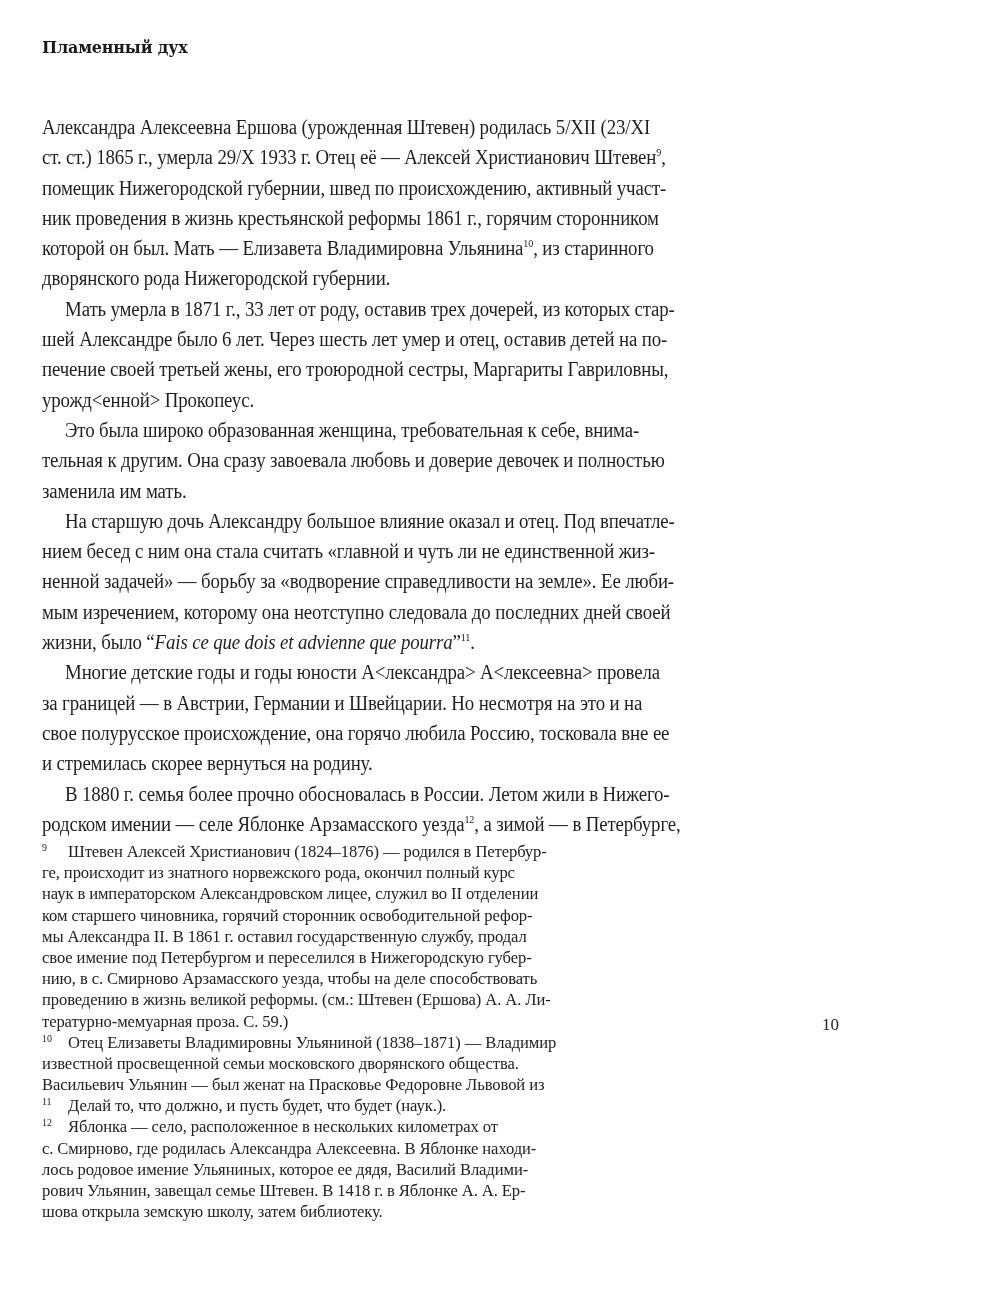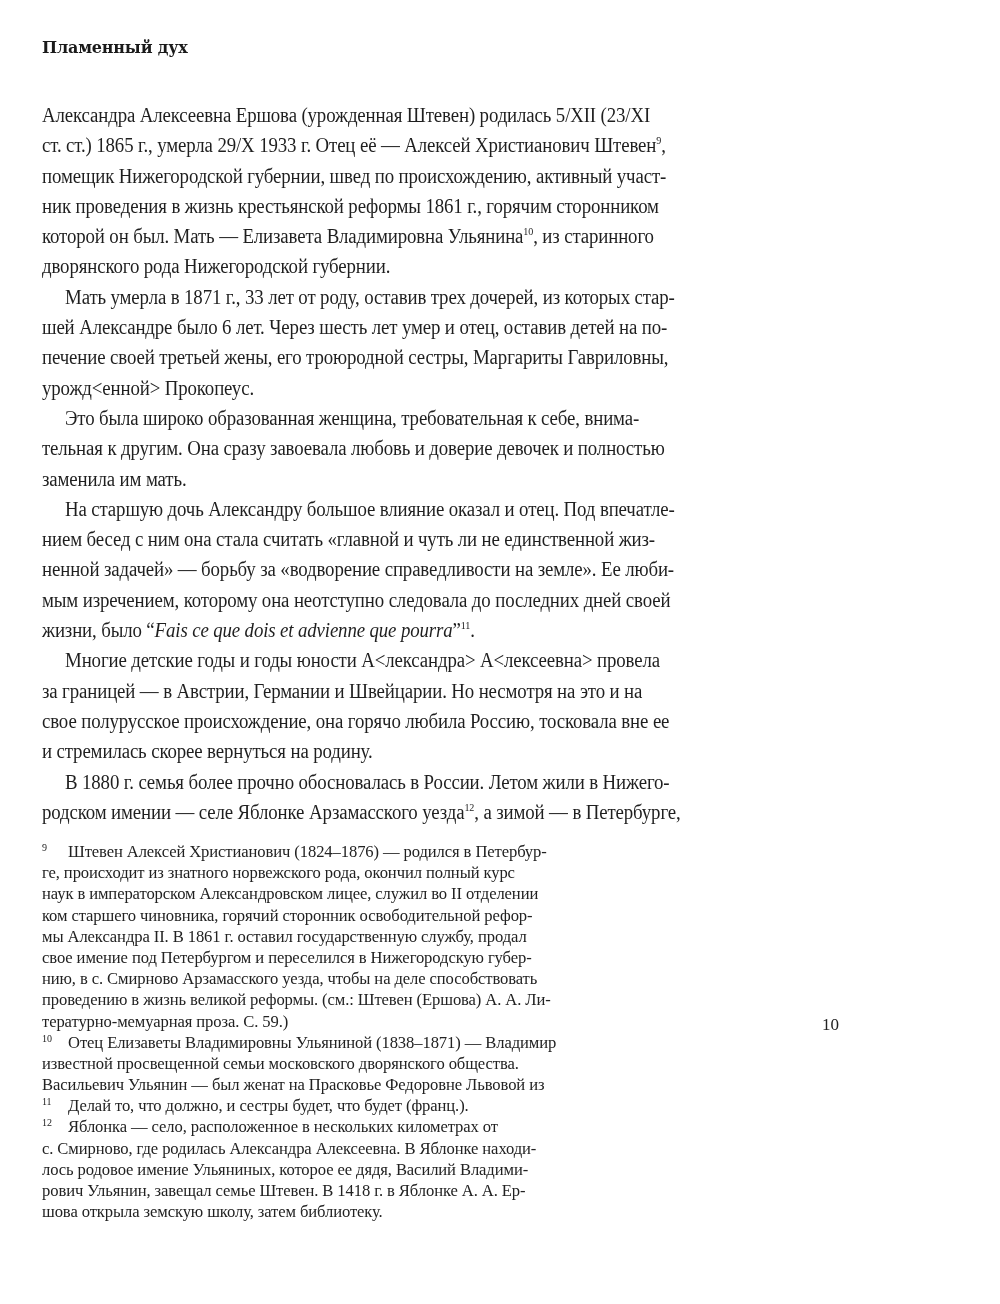--- a/index.html
+++ b/index.html
@@ -22,21 +22,21 @@
       margin: 0;
       font-family: "DejaVu Serif", "Liberation Serif", serif;
       font-weight: bold;
       font-size: 16px;
       letter-spacing: -0.2px;
       color: #1a1a1a;
     }
     .body-text {
       position: absolute;
       left: 42px;
-      top: 100px;
+      top: 112px;
       width: 830px;
     }
     .line {
       display: block;
       font-size: 20.5px;
       line-height: 30.3px;
       height: 30.3px;
       white-space: nowrap;
       transform-origin: left top;
       transform: scaleX(0.92);
@@ -126,21 +126,21 @@
     <span class="fn-line">нию, в с. Смирново Арзамасского уезда, чтобы на деле способствовать</span>
     <span class="fn-line">проведению в жизнь великой реформы. (см.: Штевен (Ершова) А. А. Ли-</span>
     <span class="fn-line">тературно-мемуарная проза. С. 59.)</span>
   </div>
   <div>
     <span class="fn-line"><span class="fn-num">10</span><span>Отец Елизаветы Владимировны Ульяниной (1838–1871) — Владимир</span></span>
     <span class="fn-line">известной просвещенной семьи московского дворянского общества.</span>
     <span class="fn-line">Васильевич Ульянин — был женат на Прасковье Федоровне Львовой из</span>
   </div>
   <div>
-    <span class="fn-line"><span class="fn-num">11</span><span>Делай то, что должно, и сестры будет, что будет (франц.).</span></span>
+    <span class="fn-line"><span class="fn-num">11</span><span>Делай то, что должно, и пусть будет, что будет (наук.).</span></span>
   </div>
   <div>
     <span class="fn-line"><span class="fn-num">12</span><span>Яблонка — село, расположенное в нескольких километрах от</span></span>
     <span class="fn-line">с. Смирново, где родилась Александра Алексеевна. В Яблонке находи-</span>
     <span class="fn-line">лось родовое имение Ульяниных, которое ее дядя, Василий Владими-</span>
     <span class="fn-line">рович Ульянин, завещал семье Штевен. В 1418 г. в Яблонке А. А. Ер-</span>
     <span class="fn-line">шова открыла земскую школу, затем библиотеку.</span>
   </div>
 </div>
 

